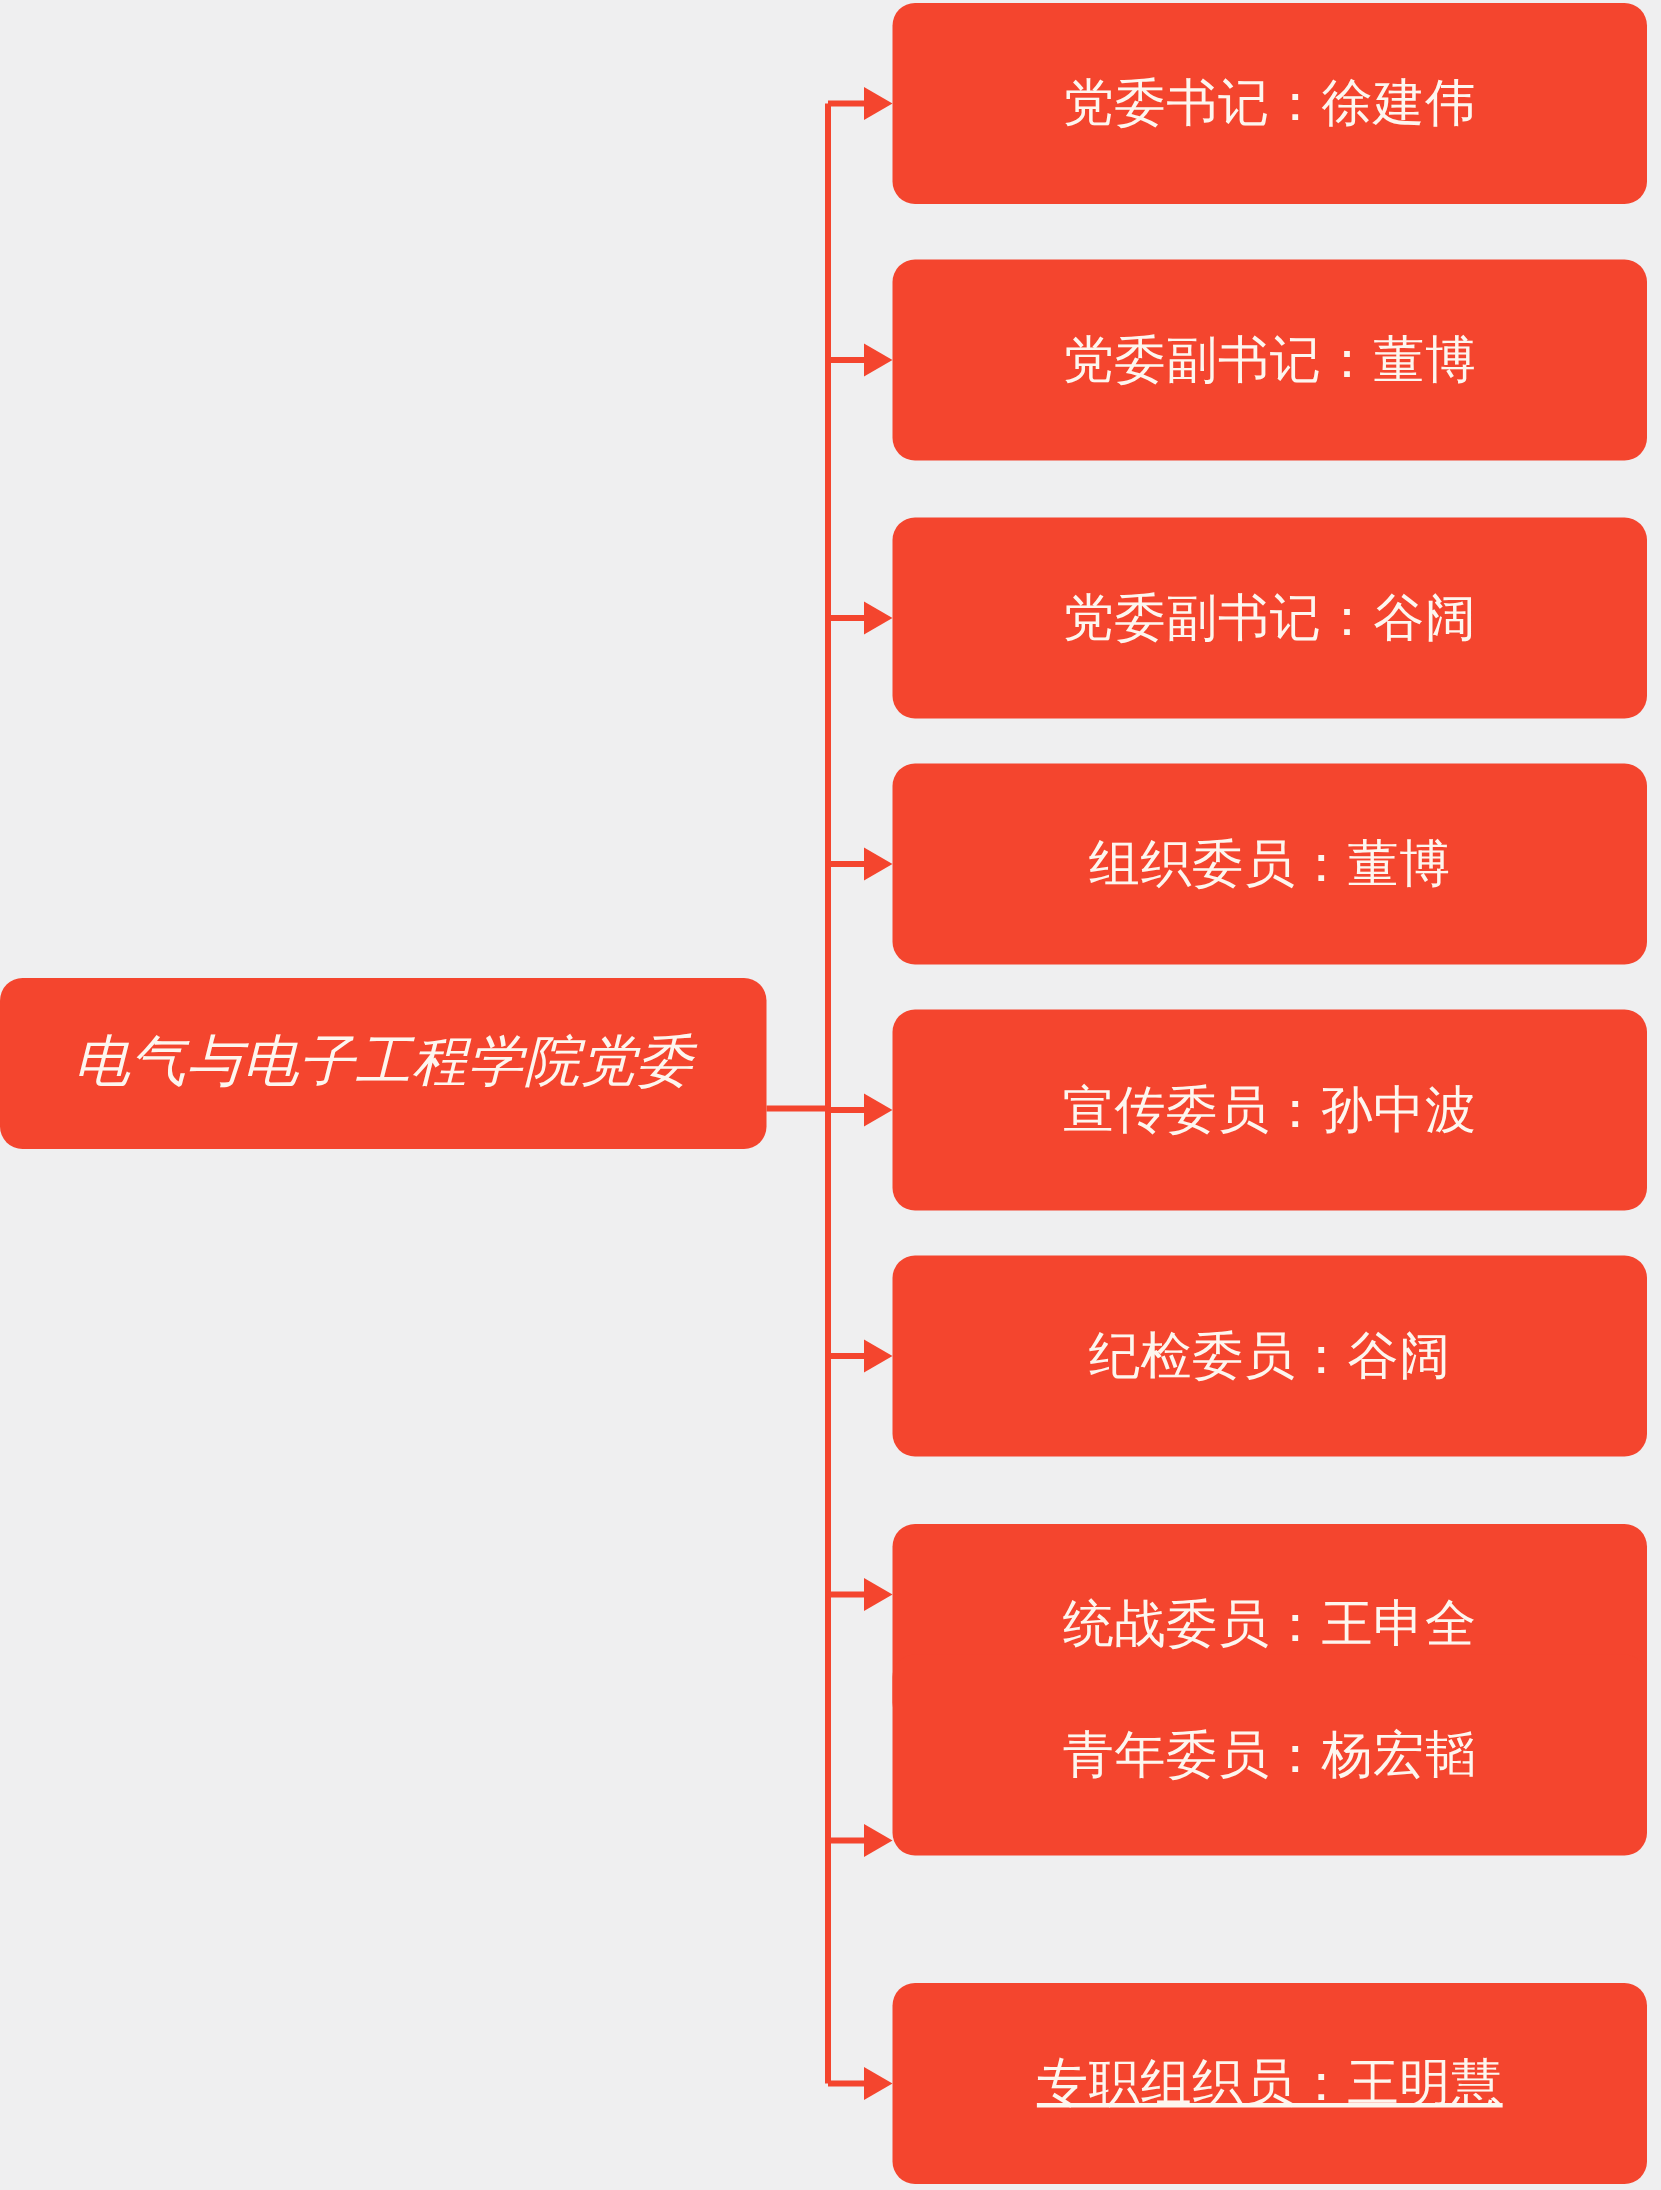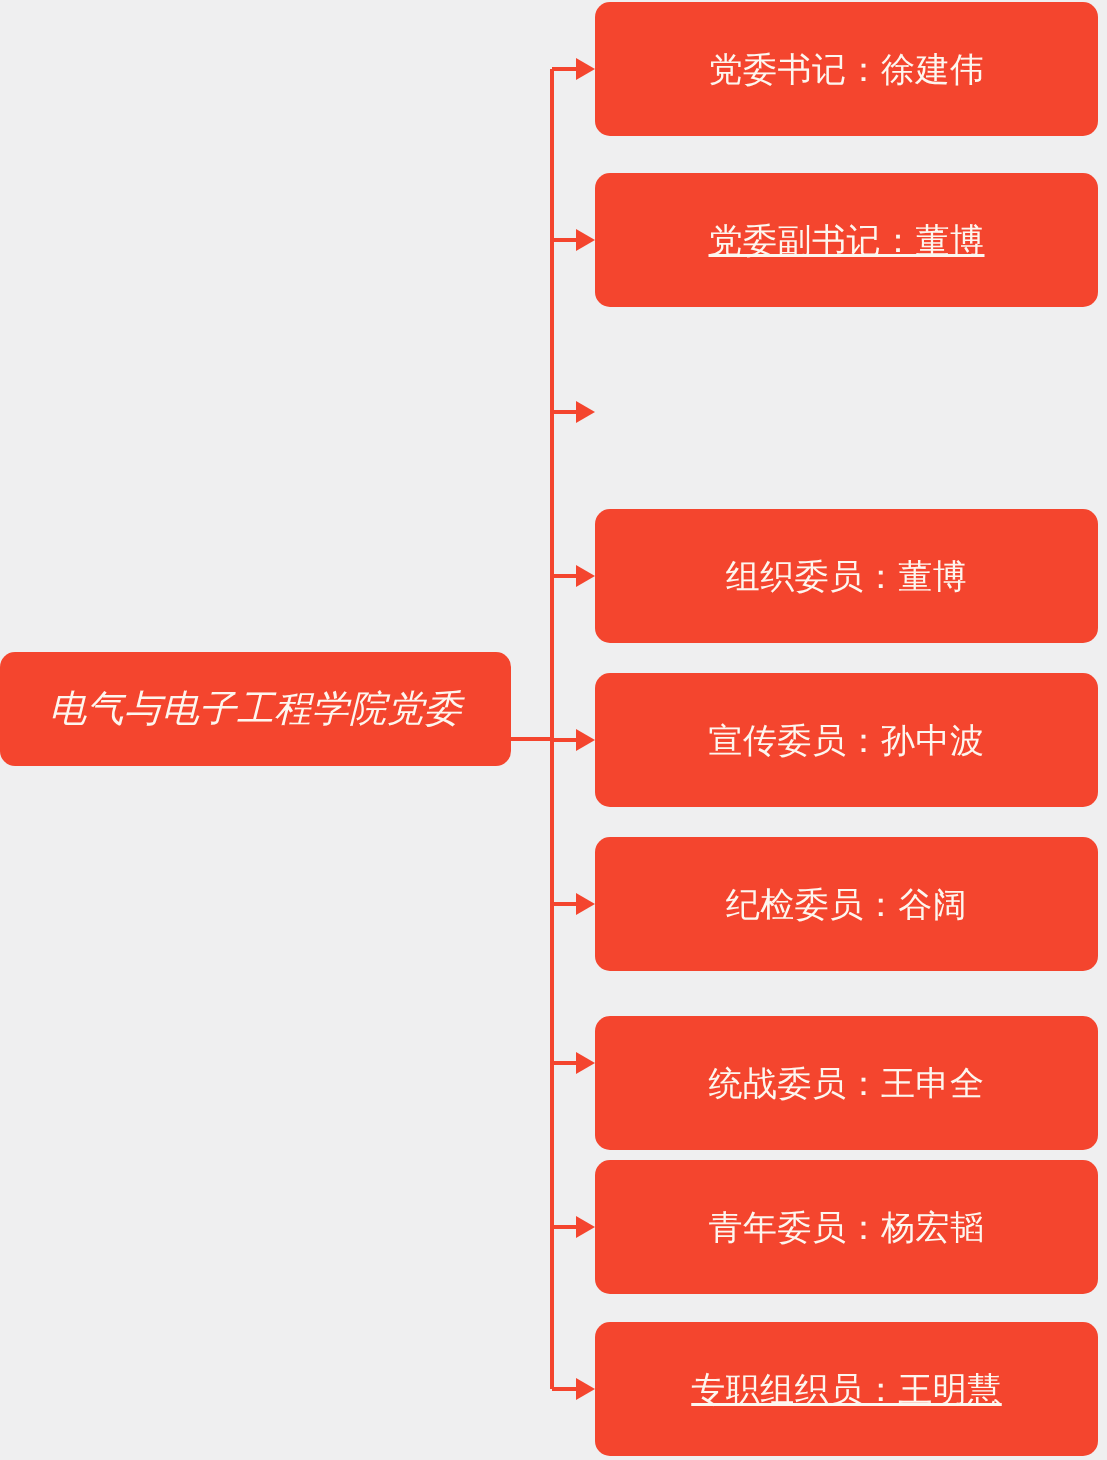--- a/index.html
+++ b/index.html
@@ -65,27 +65,27 @@
     left: 595px;
     width: 503px;
     height: 134px;
     font-family: "Liberation Sans", "DejaVu Sans", sans-serif;
     font-size: 34px;
     font-weight: 400;
     padding: 0 10px;
   }
 
   .child-0 { top: 2px; }
-  .child-1 { top: 173px; text-decoration: underline; }
+  .child-1 { top: 173px; }
   .child-2 { top: 345px; }
   .child-3 { top: 509px; }
   .child-4 { top: 673px; }
   .child-5 { top: 837px; text-align: center; }
   .child-6 { top: 1016px; }
-  .child-7 { top: 1160px; }
+  .child-7 { top: 1103px; }
   .child-8 { top: 1322px; text-decoration: underline; }
 </style>
 </head>
 <body>
 
 <div id="diagram">
 
   <svg id="connectors" viewBox="0 0 1107 1460" width="1107" height="1460" xmlns="http://www.w3.org/2000/svg" aria-hidden="true">
     <g fill="none" stroke="#f4452e" stroke-width="4" stroke-linecap="butt">
 
@@ -114,20 +114,21 @@
       <polygon points="576,1052 595,1063 576,1074"></polygon>
       <polygon points="576,1216 595,1227 576,1238"></polygon>
       <polygon points="576,1378 595,1389 576,1400"></polygon>
     </g>
   </svg>
 
   <div class="node root">电气与电子工程学院党委</div>
 
   <div class="node child child-0">党委书记：徐建伟</div>
   <div class="node child child-1">党委副书记：董博</div>
+  <div class="node child child-2">党委副书记：谷阔</div>
   <div class="node child child-3">组织委员：董博</div>
   <div class="node child child-4">宣传委员：孙中波</div>
   <div class="node child child-5">纪检委员：谷阔</div>
   <div class="node child child-6">统战委员：王申全</div>
   <div class="node child child-7">青年委员：杨宏韬</div>
   <div class="node child child-8">专职组织员：王明慧</div>
 
 </div>
 
 </body></html>

